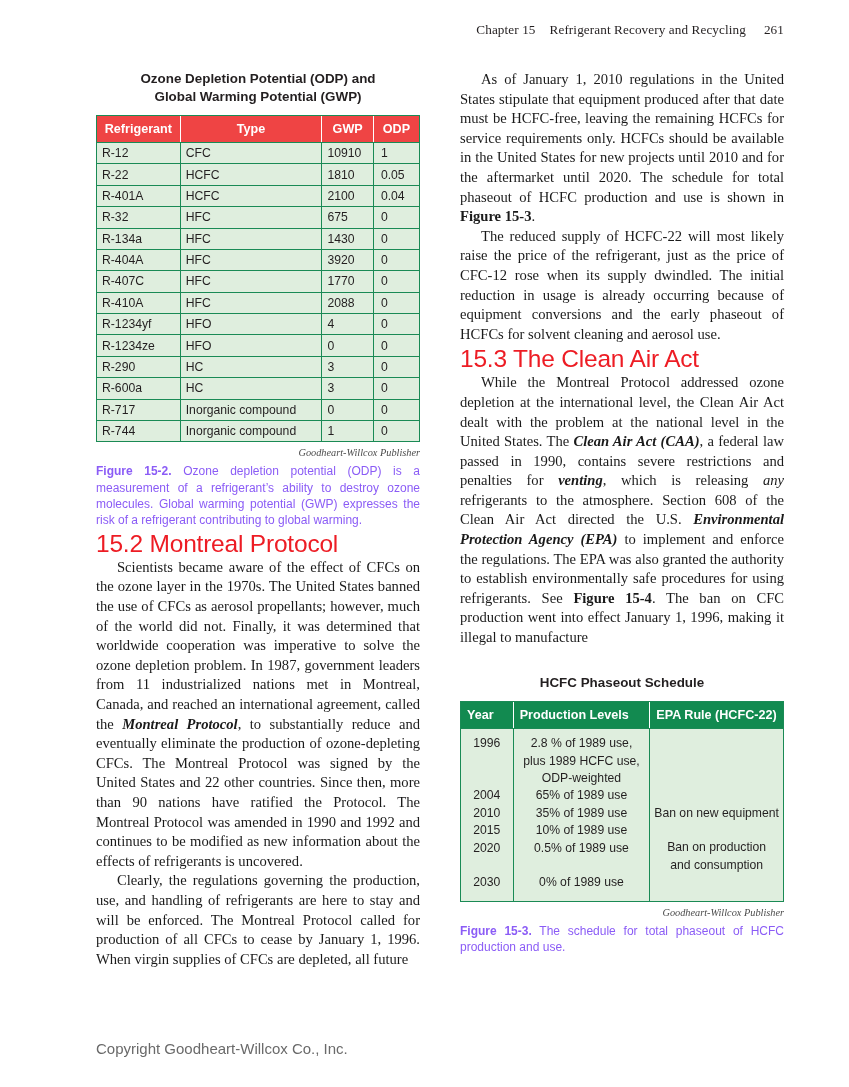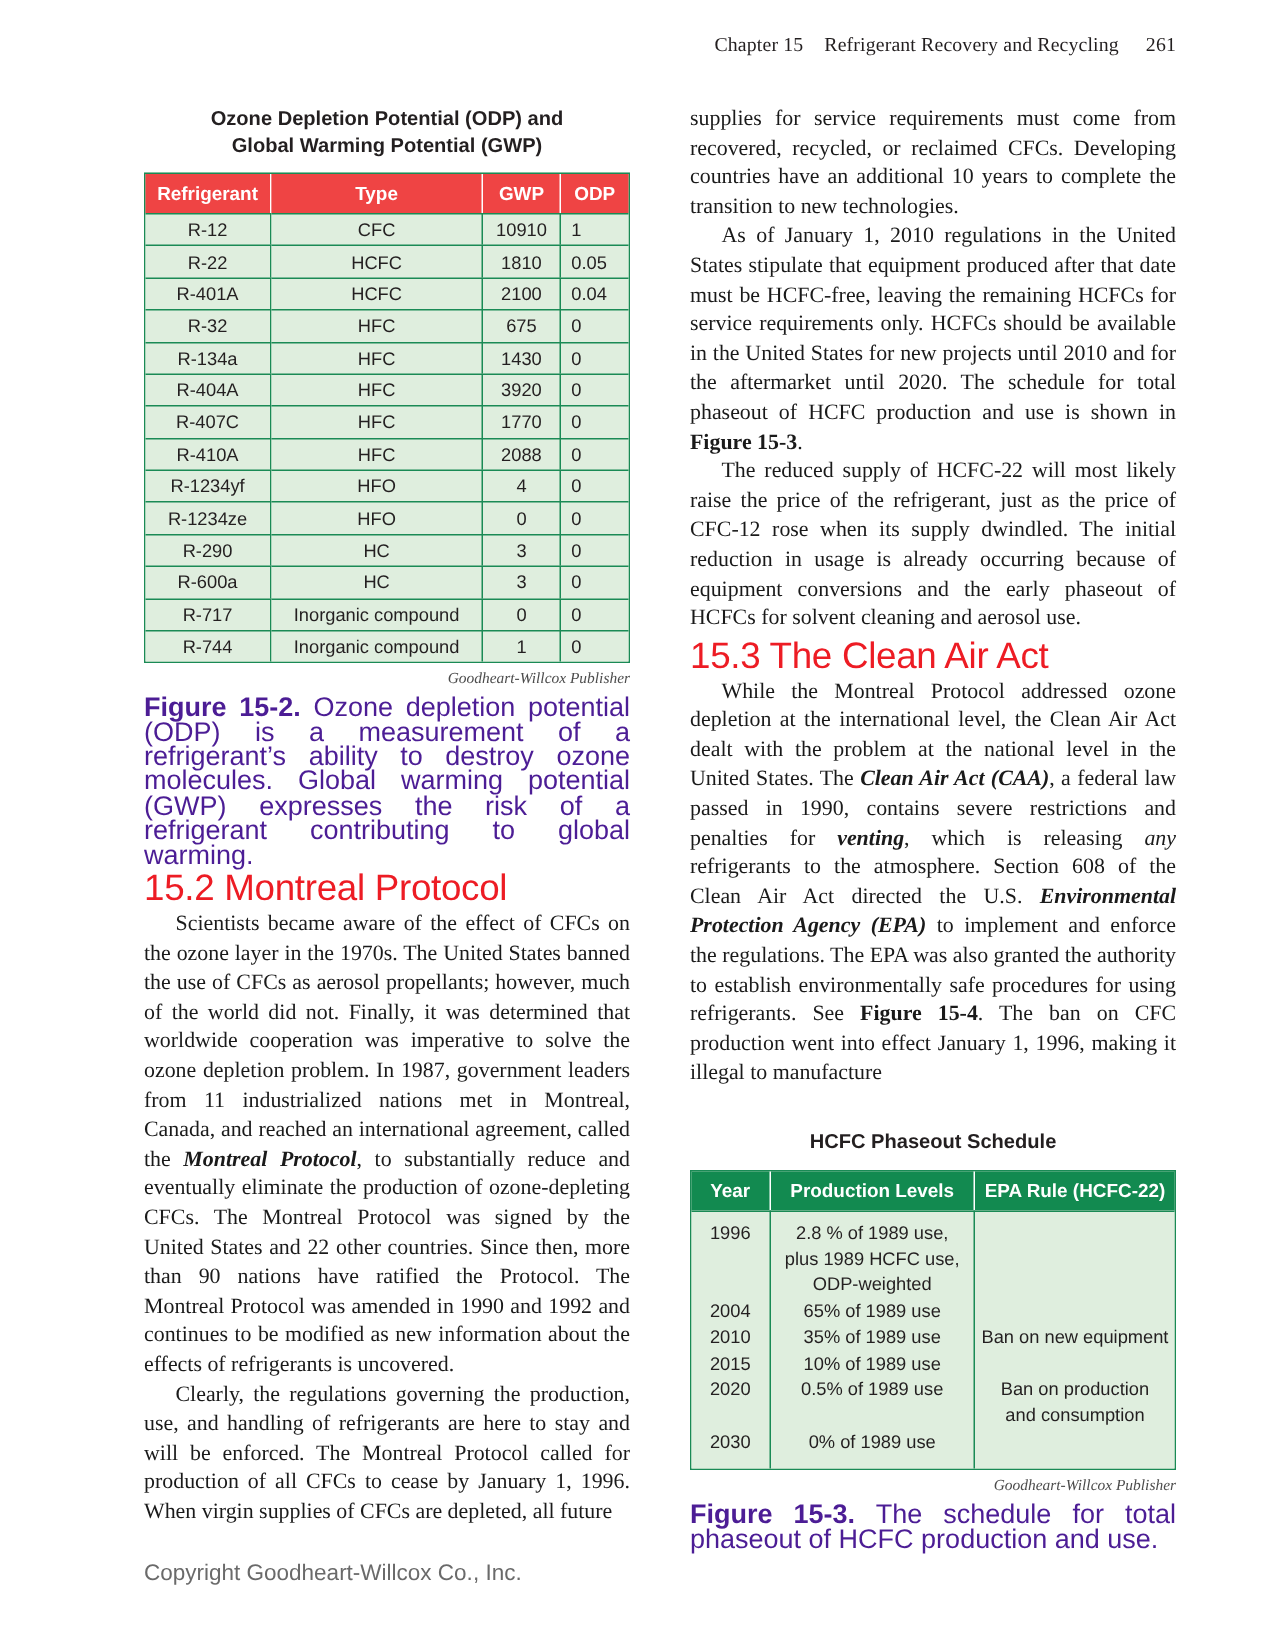--- a/index.html
+++ b/index.html
@@ -66,21 +66,21 @@
     padding: 6px 4px 6px;
     text-align: center;
     border-right: 1.4px solid #ffffff;
     white-space: nowrap;
   }
   table.gw th:last-child { border-right: none; margin-top: 40px; }
   table.gw td {
     background: #dfeede;
     color: #231f20;
     padding: 3.2px 5px;
-    text-align: center;
+    text-align: left;
     border-right: 1.2px solid #1a8a55;
     border-top: 1.2px solid #1a8a55;
     white-space: nowrap;
   }
   table.gw td:last-child { border-right: none; }
   table.gw tbody tr:first-child td { border-top: 1.6px solid #1a8a55; }
   table.gw td.odp { text-align: left; padding-left: 7px; }
   .c-ref { width: 26%; }
   .c-type { width: 44%; }
   .c-gwp { width: 16%; }
@@ -95,21 +95,21 @@
     font-size: 12.2px;
     background: #dfeede;
     border: 1.6px solid #1a8a55;
   }
   table.hcfc th {
     background: #128a50;
     color: #ffffff;
     font-weight: bold;
     font-size: 12.6px;
     padding: 6px 6px;
-    text-align: center;
+    text-align: left;
     border-right: 1.4px solid #ffffff;
     white-space: nowrap;
   }
   table.hcfc th:last-child { border-right: none; }
   table.hcfc td {
     background: #dfeede;
     color: #231f20;
     vertical-align: top;
     border-right: 1.2px solid #1a8a55;
     border-top: 1.6px solid #1a8a55;
@@ -127,23 +127,23 @@
   .credit {
     font-family: "Liberation Serif", serif;
     font-style: italic;
     font-size: 10.3px;
     color: #4c4c4c;
     text-align: right;
     margin-top: 5px;
   }
   .fig-caption {
     font-family: "Liberation Sans", sans-serif;
-    font-size: 18px;
+    font-size: 12px;
     line-height: 16.4px;
-    color: #4c1d95;
+    color: #8b5cf6;
     text-align: justify;
     margin-top: 5px;
   }
   .fig-caption .fig-label { font-weight: bold; }
 
   
   h2.section {
     font-family: "Liberation Sans", sans-serif;
     font-weight: normal;
     font-size: 24.5px;
@@ -306,21 +306,20 @@
     <h2 class="section sec-15-2">15.2 Montreal Protocol</h2>
 
     <p class="body indent"><span>Scientists became aware of the effect of CFCs on the ozone layer in the 1970s. The United States banned the use of CFCs as aerosol propellants; however, much of the world did not. Finally, it was determined that worldwide cooperation was imperative to solve the ozone depletion problem. In 1987, government leaders from 11 industrialized nations met in Montreal, Canada, and reached an international agreement, called the </span><span class="bi">Montreal Protocol</span><span>, to substantially reduce and eventually eliminate the production of ozone-depleting CFCs. The Montreal Protocol was signed by the United States and 22 other countries. Since then, more than 90 nations have ratified the Protocol. The Montreal Protocol was amended in 1990 and 1992 and continues to be modified as new information about the effects of refrigerants is uncovered.</span></p>
 
     <p class="body indent">Clearly, the regulations governing the production, use, and handling of refrigerants are here to stay and will be enforced. The Montreal Protocol called for production of all CFCs to cease by January 1, 1996. When virgin supplies of CFCs are depleted, all future</p>
 
   </div>
 
   <div class="col">
 
-    <p class="body">supplies for service requirements must come from recovered, recycled, or reclaimed CFCs. Developing countries have an additional 10 years to complete the transition to new technologies.</p>
 
     <p class="body indent"><span>As of January 1, 2010 regulations in the United States stipulate that equipment produced after that date must be HCFC-free, leaving the remaining HCFCs for service requirements only. HCFCs should be available in the United States for new projects until 2010 and for the aftermarket until 2020. The schedule for total phaseout of HCFC production and use is shown in </span><span class="bd">Figure 15-3</span><span>.</span></p>
 
     <p class="body indent">The reduced supply of HCFC-22 will most likely raise the price of the refrigerant, just as the price of CFC-12 rose when its supply dwindled. The initial reduction in usage is already occurring because of equipment conversions and the early phaseout of HCFCs for solvent cleaning and aerosol use.</p>
 
     <h2 class="section sec-15-3">15.3 The Clean Air Act</h2>
 
     <p class="body indent"><span>While the Montreal Protocol addressed ozone depletion at the international level, the Clean Air Act dealt with the problem at the national level in the United States. The </span><span class="bi">Clean Air Act (CAA)</span><span>, a federal law passed in 1990, contains severe restrictions and penalties for </span><span class="bi">venting</span><span>, which is releasing </span><span class="it">any</span><span> refrigerants to the atmosphere. Section 608 of the Clean Air Act directed the U.S. </span><span class="bi">Environmental Protection Agency (EPA)</span><span> to implement and enforce the regulations. The EPA was also granted the authority to establish environmentally safe procedures for using refrigerants. See </span><span class="bd">Figure 15-4</span><span>. The ban on CFC production went into effect January 1, 1996, making it illegal to manufacture</span></p>
 
     <div class="hcfc-block">

